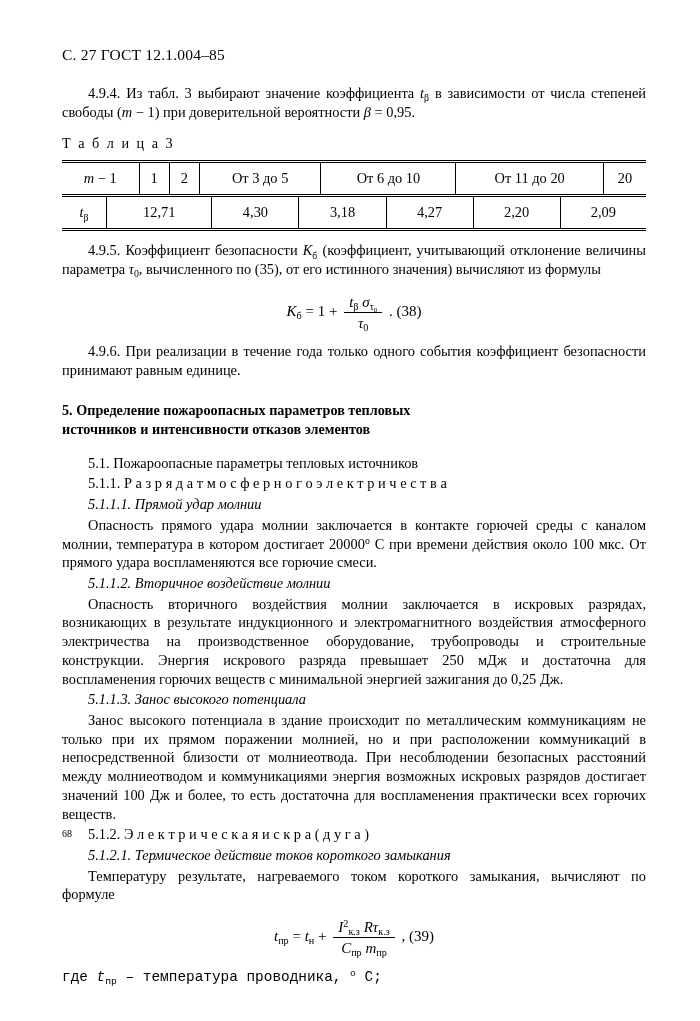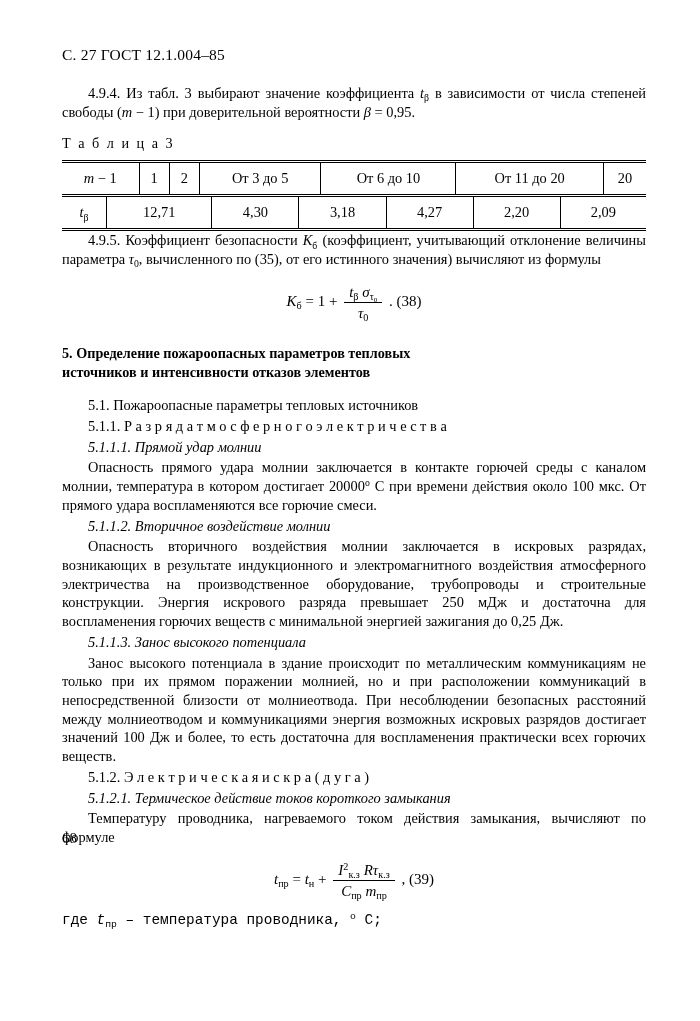--- a/index.html
+++ b/index.html
@@ -91,24 +91,24 @@
   .section-title {
     font-weight: bold;
     font-size: 14.2px;
     line-height: 1.35;
     margin: 22px 0 14px 0;
   }
   .ital { font-style: italic; }
   .pgnum {
     position: absolute;
     left: 62px;
-    bottom: 34px;
-    font-size: 15px;
+    bottom: 42px;
+    font-size: 10px;
   }
-  .spaced-block { }
+  .spaced-block { margin-top: 10px; }
   .formula-row {
     position: relative;
     text-align: center;
     margin: 14px 0 8px 0;
     font-size: 15px;
   }
   .tail {
     font-size: 14.4px;
     margin-top: 12px;
     font-family: Liberation Mono, monospace;
@@ -154,37 +154,38 @@
       </table>
   </div>
 
   <p class="para indent spaced-block"><span>4.9.5. Коэффициент безопасности </span><i class="v">K</i><sub>б</sub><span> (коэффициент, учитывающий отклонение величины параметра </span><i class="v">τ</i><sub>0</sub><span>, вычисленного по (35), от его истинного значения) вычисляют из формулы</span></p>
 
   <div class="formula-row">
     <span><i class="v">K</i><sub>б</sub> = 1 + <span class="frac"><span class="n"><i class="v">t</i><sub>β</sub> <i class="v">σ</i><sub>τ<sub>0</sub></sub></span><span class="d"><i class="v">τ</i><sub>0</sub></span></span> .</span>
     <span class="num">(38)</span>
   </div>
 
+  <p class="para indent spaced-block">4.9.6. При реализации в течение года только одного события коэффициент безопасности принимают равным единице.</p>
 
   <div class="section-title">
     <div>5. Определение пожароопасных параметров тепловых</div>
     <div>источников и интенсивности отказов элементов</div>
   </div>
 
   <p class="para indent">5.1. Пожароопасные параметры тепловых источников</p>
   <p class="para indent">5.1.1. Р а з р я д   а т м о с ф е р н о г о   э л е к т р и ч е с т в а</p>
   <p class="para indent ital">5.1.1.1. Прямой удар молнии</p>
   <p class="para indent"><span>Опасность прямого удара молнии заключается в контакте горючей среды с каналом молнии, температура в котором достигает 20000</span><sup>o</sup><span> С при времени действия около 100 мкс. От прямого удара воспламеняются все горючие смеси.</span></p>
   <p class="para indent ital">5.1.1.2. Вторичное воздействие молнии</p>
   <p class="para indent">Опасность вторичного воздействия молнии заключается в искровых разрядах, возникающих в результате индукционного и электромагнитного воздействия атмосферного электричества на производственное оборудование, трубопроводы и строительные конструкции. Энергия искрового разряда превышает 250 мДж и достаточна для воспламенения горючих веществ с минимальной энергией зажигания до 0,25 Дж.</p>
   <p class="para indent ital">5.1.1.3. Занос высокого потенциала</p>
   <p class="para indent">Занос высокого потенциала в здание происходит по металлическим коммуникациям не только при их прямом поражении молнией, но и при расположении коммуникаций в непосредственной близости от молниеотвода. При несоблюдении безопасных расстояний между молниеотводом и коммуникациями энергия возможных искровых разрядов достигает значений 100 Дж и более, то есть достаточна для воспламенения практически всех горючих веществ.</p>
   <p class="para indent">5.1.2. Э л е к т р и ч е с к а я   и с к р а   ( д у г а )</p>
   <p class="para indent ital">5.1.2.1. Термическое действие токов короткого замыкания</p>
-  <p class="para indent">Температуру проводника, нагреваемого током действия замыкания, вычисляют по формуле</p>
+  <p class="para indent">Температуру результате, нагреваемого током короткого замыкания, вычисляют по формуле</p>
 
   <div class="formula-row">
     <span><i class="v">t</i><sub>пр</sub> = <i class="v">t</i><sub>н</sub> + <span class="frac"><span class="n"><i class="v">I</i><sup>2</sup><sub>к.з</sub> <i class="v">R</i><i class="v">τ</i><sub>к.з</sub></span><span class="d"><i class="v">C</i><sub>пр</sub> <i class="v">m</i><sub>пр</sub></span></span> ,</span>
     <span class="num">(39)</span>
   </div>
 
   <p class="tail"><span>где  </span><i class="v">t</i><sub>пр</sub><span> – температура проводника, </span><sup>o</sup><span> С;</span></p>
 
   <div class="pgnum">68</div>
 

